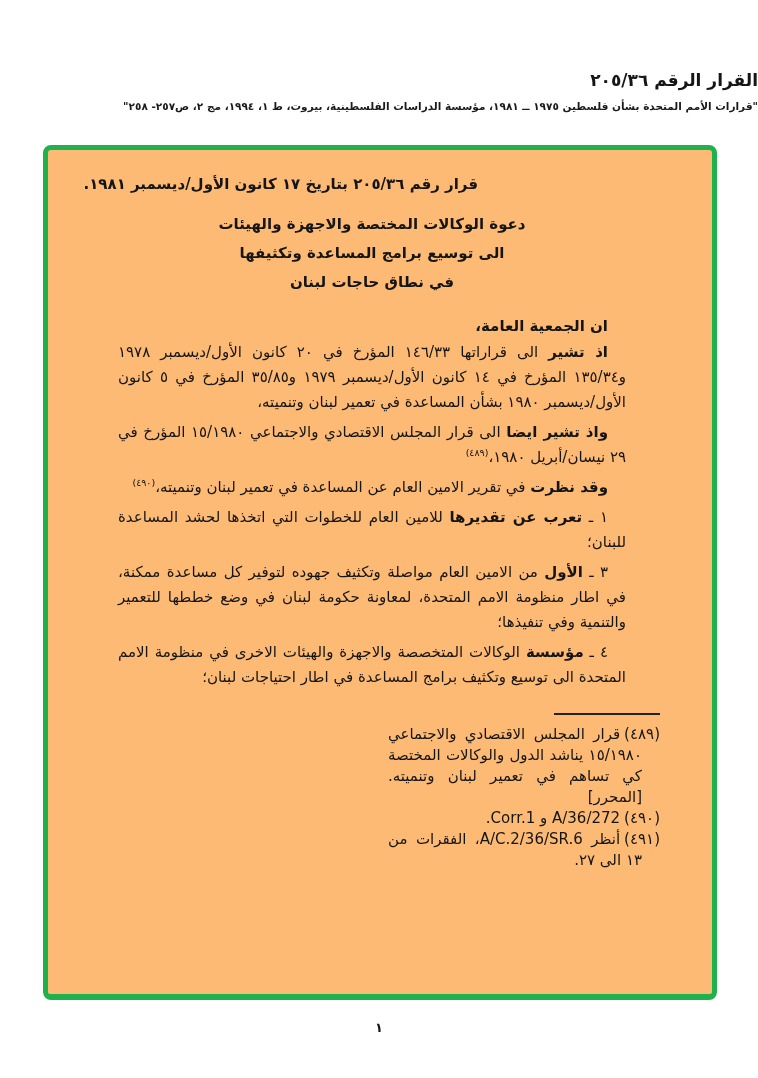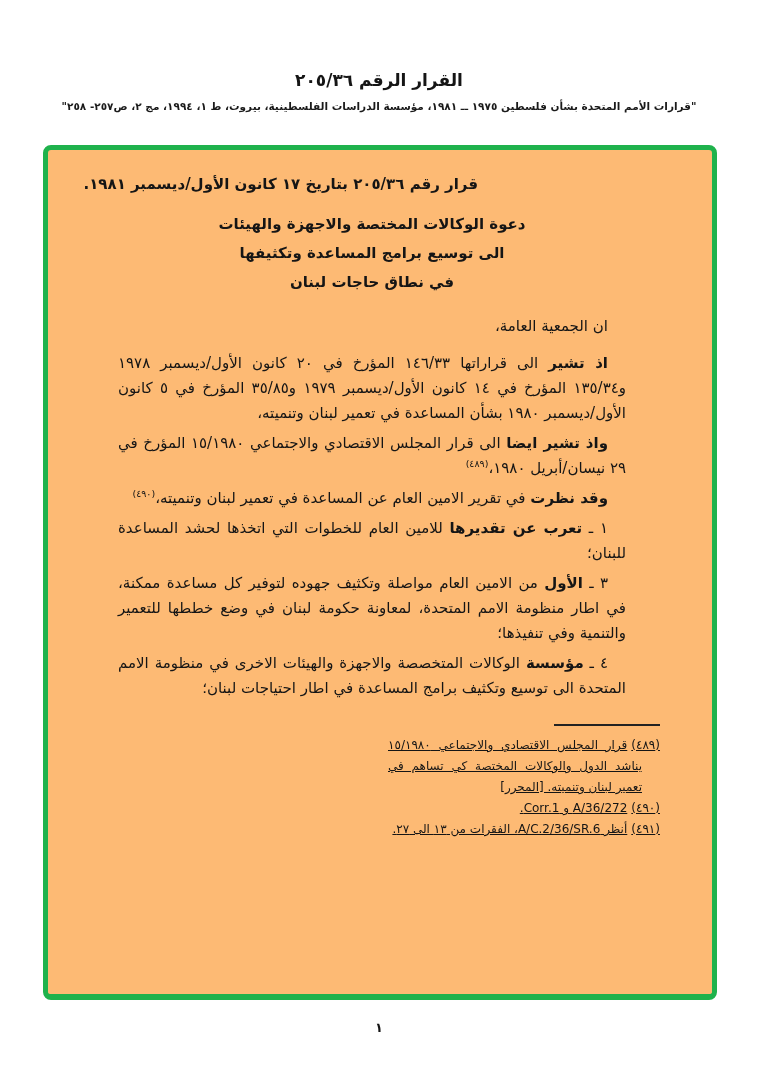--- a/index.html
+++ b/index.html
@@ -5,21 +5,21 @@
   html,body{margin:0;padding:0;background:#ffffff;}
   body{
     width:758px;height:1078px;
     font-family:"DejaVu Sans", sans-serif;
     color:#151515;
     -webkit-font-smoothing:antialiased;
   }
   .page{position:relative;width:758px;height:1078px;direction:rtl;overflow:hidden;background:#ffffff;}
 
   
-  .header{position:absolute;top:70px;left:0;right:0;text-align:center;}
+  .header{position:absolute;top:70px;left:0;right:0;}
   .doc-title{font-size:17px;font-weight:bold;letter-spacing:0.5px;}
   .doc-source{font-size:10.5px;font-weight:bold;margin-top:10px;color:#1a1a1a;}
 
   
   .green-box{
     position:absolute;top:145px;left:43px;width:674px;height:855px;
     box-sizing:border-box;
     border:5px solid #1fb24c;
     border-bottom-width:6px;
     border-radius:8px;
@@ -35,30 +35,30 @@
 
   .res-heading{
     font-weight:bold;text-align:right;
     padding-right:148px;
     margin-bottom:13px;white-space:nowrap;
   }
   .res-title{
     text-align:center;font-weight:bold;
     line-height:29px;margin-bottom:17px;
   }
-  p.intro{margin:0 0 12px 0;font-weight:normal;text-indent:18px;}
+  p.intro{margin:0 0 1px 0;font-weight:bold;text-indent:18px;}
   p.para{margin:0 0 5px 0;text-indent:18px;}
   p.para b{font-weight:bold;}
   sup.ref{font-size:9.5px;line-height:0;vertical-align:super;}
 
   
   .fn-block{
     width:272px;
     margin-top:18px;margin-left:auto;margin-right:-34px;
-    font-size:12px;line-height:21px;text-align:justify;text-decoration:underline;
+    font-size:15px;line-height:21px;text-align:justify;
   }
   .fn-sep{width:106px;height:0;border-top:2px solid #222;margin:0 0 9px 0;}
   p.fn{margin:0;padding-right:18px;text-indent:-18px;}
   .fn-marker{margin-left:4px;}
 
   .page-number{
     position:absolute;top:1020px;left:0;right:0;
     text-align:center;font-size:13px;font-weight:bold;
   }
 </style>

